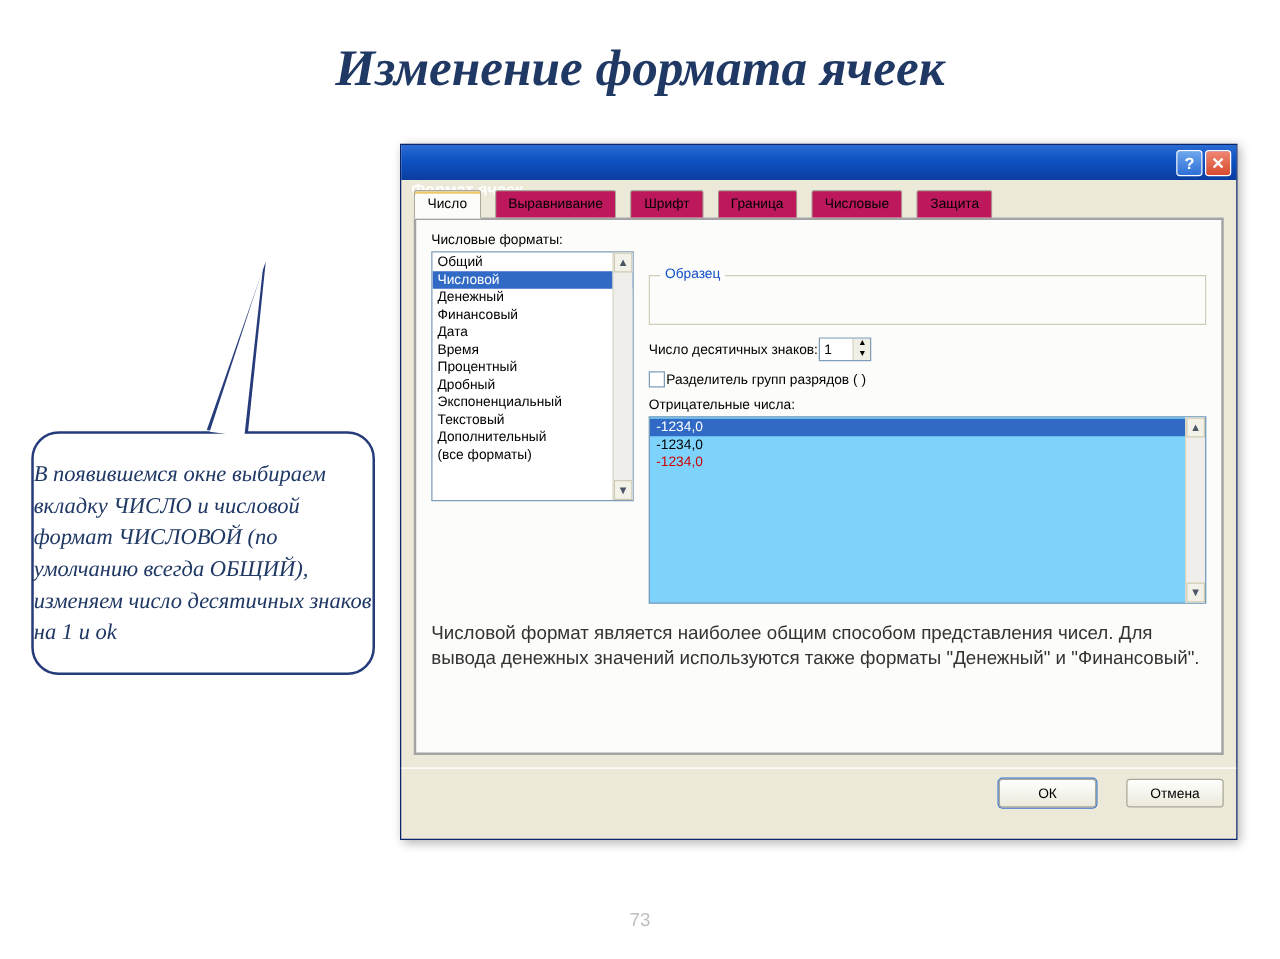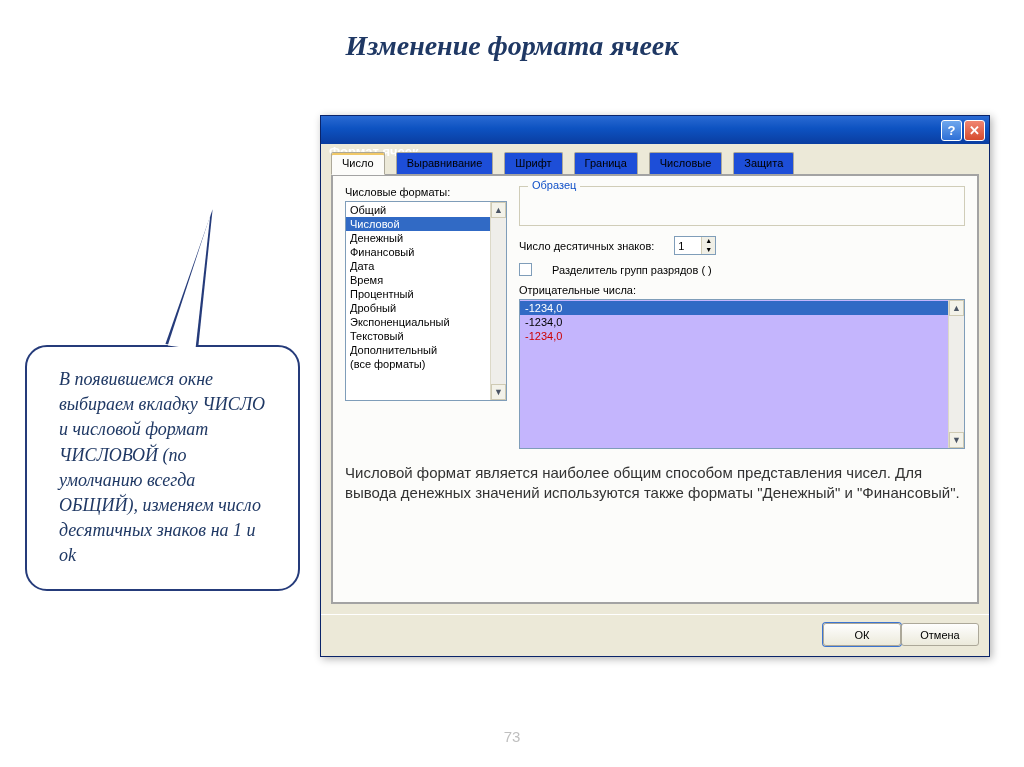--- a/index.html
+++ b/index.html
@@ -6,21 +6,21 @@
   body {
     font-family: "Tahoma", "Arial", sans-serif;
     background: #fff;
     width: 1024px;
     height: 767px;
     position: relative;
     overflow: hidden;
   }
   .slide-title {
     text-align: center;
-    font-size: 28px;
+    font-size: 41px;
     font-weight: bold;
     font-style: italic;
     color: #1f3864;
     font-family: Georgia, "Times New Roman", serif;
     padding: 30px 0 18px 0;
   }
   .dialog {
     position: absolute;
     left: 320px;
     top: 115px;
@@ -62,21 +62,21 @@
     display: flex;
     gap: 12px;
     position: relative;
     z-index: 2;
   }
   .tab {
     padding: 4px 10px 5px 10px;
     font-size: 11px;
     border: 1px solid #aca899;
     border-bottom: none;
-    background: #1d4ed8;
+    background: #be185d;
     margin-right: -1px;
     cursor: pointer;
     border-radius: 2px 2px 0 0;
     position: relative;
   }
   .tab.active {
     background: #fcfcfa;
     font-weight: normal;
     border-bottom: 1px solid #fcfcfa;
     margin-bottom: -1px;
@@ -108,71 +108,71 @@
   .format-list .item.selected {
     background: #316ac5;
     color: #fff;
   }
   .scrollbar-v {
     position: absolute; right:0; top:0; bottom:0; width:16px;
     background: #efeeea;
     border-left: 1px solid #dcd9c8;
   }
   .scroll-btn { height:16px; background:#f3f2e9; border:1px solid #cfcab3; display:flex;align-items:center;justify-content:center;font-size:9px;color:#4b5565; }
-  .right-col { flex:1; }
+  .right-col { flex:1;margin-top:34px; }
   .fieldset {
     border: 1px solid #d0cdb8;
     padding: 10px 8px 8px 8px;
     margin-bottom: 10px;
     position: relative;
     min-height: 40px;
   }
   .fieldset .legend {
     position: absolute;
     top: -8px; left: 8px;
     background: #fcfcfa;
     padding: 0 4px;
     font-size: 11px;
     color: #1050c8;
   }
-  .row { display:flex; align-items:center; gap:20px; font-size:11px; margin-bottom:8px; }
+  .row { display:flex; align-items:center; gap:1px; font-size:11px; margin-bottom:8px; }
   .spinner {
     width: 42px; height: 19px;
     border: 1px solid #7f9db9; background:#fff;
     display:flex;
   }
   .spinner input {
     width: 26px; border:none; font-size:11px; padding:0 3px; text-align:left;
   }
   .spinner .spins { width:15px; display:flex; flex-direction:column; border-left:1px solid #cfcab3;}
   .spinner .spins div { flex:1; font-size:7px; text-align:center; line-height:8px; background:#f0efe6; cursor:pointer;}
   .checkbox { width:13px;height:13px;border:1px solid #7f9db9;background:#fff;display:inline-block; }
   .neg-list {
     width: 100%;
     height: 150px;
     border: 1px solid #7f9db9;
-    background:#c4b5fd;
+    background:#7dd3fc;
     font-size: 11px;
     position: relative;
   }
   .neg-list .items{ padding:1px 0;}
   .neg-list .item{ padding:1px 5px; }
   .neg-list .item.selected{ background:#316ac5; color:#fff; }
   .neg-list .item.red{ color:#cc0000; }
   .desc {
     font-size: 15px;
     color: #333;
     margin-top: 14px;
     line-height: 1.35;
   }
   .dialog-footer {
-    padding: 8px 10px 10px 0;
+    padding: 8px 10px 25px 0;
     display:flex;
     justify-content:flex-end;
-    gap:0;
+    gap:24px;
     border-top: 1px solid #fff;
   }
   .btn {
     min-width: 78px;
     height: 23px;
     font-size: 11px;
     background: linear-gradient(to bottom, #fefefe, #eceadb);
     border: 1px solid #aca899;
     border-radius: 3px;
     cursor: pointer;
@@ -185,21 +185,21 @@
   .callout {
     position: absolute;
     left: 25px;
     top: 345px;
     width: 275px;
   }
   .bubble {
     border: 2px solid #253b7a;
     border-radius: 22px;
     background:#fff;
-    padding: 20px 32px;
+    padding: 20px 0;
     font-size: 18px;
     line-height: 1.4;
     font-style: italic;
     font-family: Georgia, "Times New Roman", serif;
     color: #1f3864;
     position: relative;
   }
   .pointer {
     position:absolute;
     width:0;height:0;

